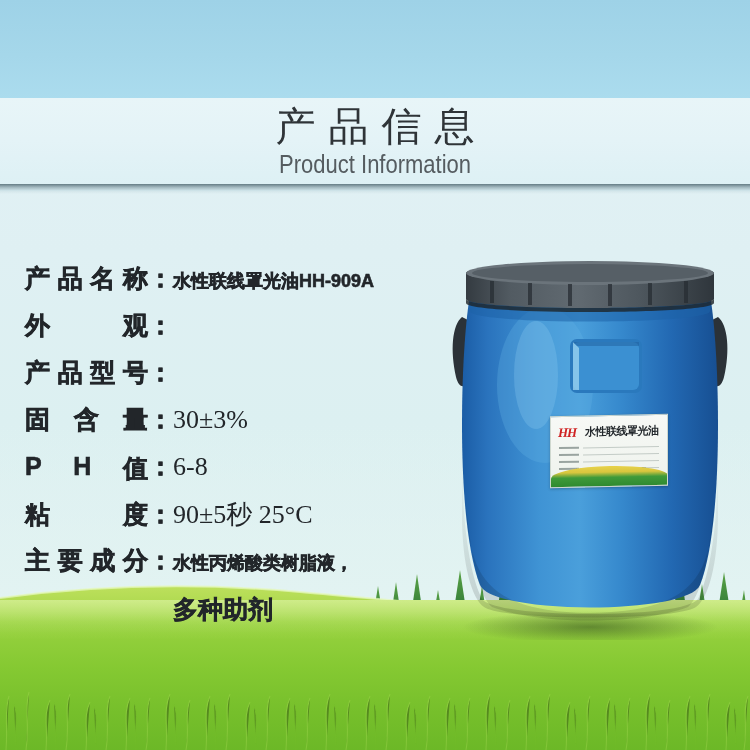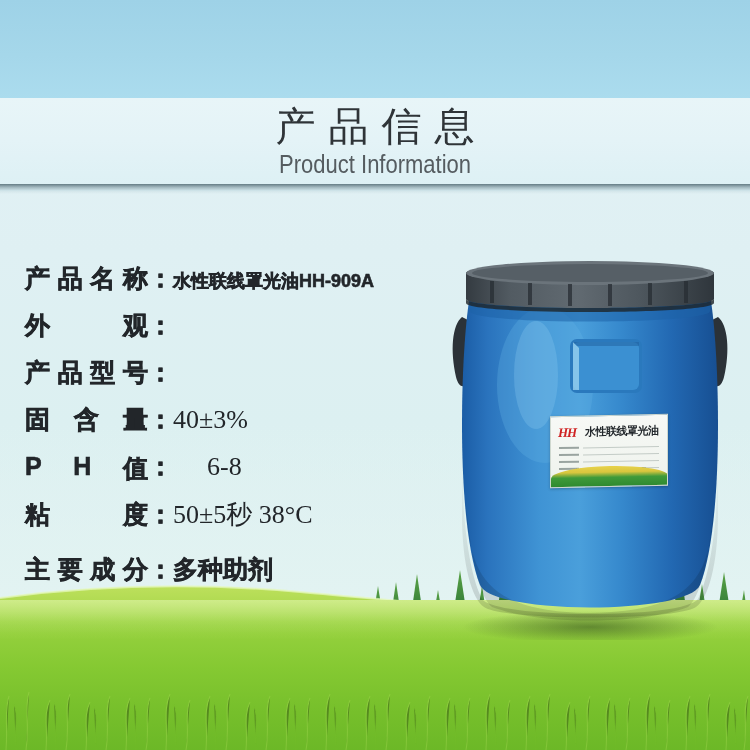--- a/index.html
+++ b/index.html
@@ -264,21 +264,21 @@
     font-weight: 400;
     -webkit-text-stroke: 0;
     font-size: 26px;
   }
   .spec-value-line2 {
     font-family: "Liberation Sans", "DejaVu Sans", sans-serif;
     font-weight: bold;
     font-size: 25px;
     color: #22262a;
     -webkit-text-stroke: 0.6px #22262a;
-    margin-top: 9px;
+    margin-top: 18px;
   }
 </style>
 </head>
 <body>
 
 <div id="page">
 
   <div class="sky"></div>
   <div class="sky-lower"></div>
   <div class="sky-haze"></div>
@@ -538,51 +538,52 @@
         <div class="spec-colon">：</div>
       </div>
       <div class="spec-row">
         <div class="spec-label">
           <span>固</span>
           <span>含</span>
           <span>量</span>
         </div>
         <div class="spec-colon">：</div>
         <div style="flex: 1 1 0%;">
-          <div class="spec-value latin">40±3%</div>
+          <div class="spec-value latin">30±3%</div>
         </div>
       </div>
       <div class="spec-row">
         <div class="spec-label">
           <span>P</span>
           <span>H</span>
           <span>值</span>
         </div>
         <div class="spec-colon">：</div>
-        <div style="flex: 1 1 0%; margin-left: 34px;">
+        <div style="flex: 1 1 0%;">
           <div class="spec-value latin">6-8</div>
         </div>
       </div>
       <div class="spec-row">
         <div class="spec-label">
           <span>粘</span>
           <span>度</span>
         </div>
         <div class="spec-colon">：</div>
         <div style="flex: 1 1 0%;">
-          <div class="spec-value latin">50±5秒  38°C</div>
+          <div class="spec-value latin">90±5秒  25°C</div>
         </div>
       </div>
       <div class="spec-row tall">
         <div class="spec-label">
           <span>主</span>
           <span>要</span>
           <span>成</span>
           <span>分</span>
         </div>
         <div class="spec-colon">：</div>
         <div style="flex: 1 1 0%;">
+          <div class="spec-value cjk">水性丙烯酸类树脂液，</div>
           <div class="spec-value-line2">多种助剂</div>
         </div>
       </div>
     </div>
 
 </div>
 
 </body></html>

